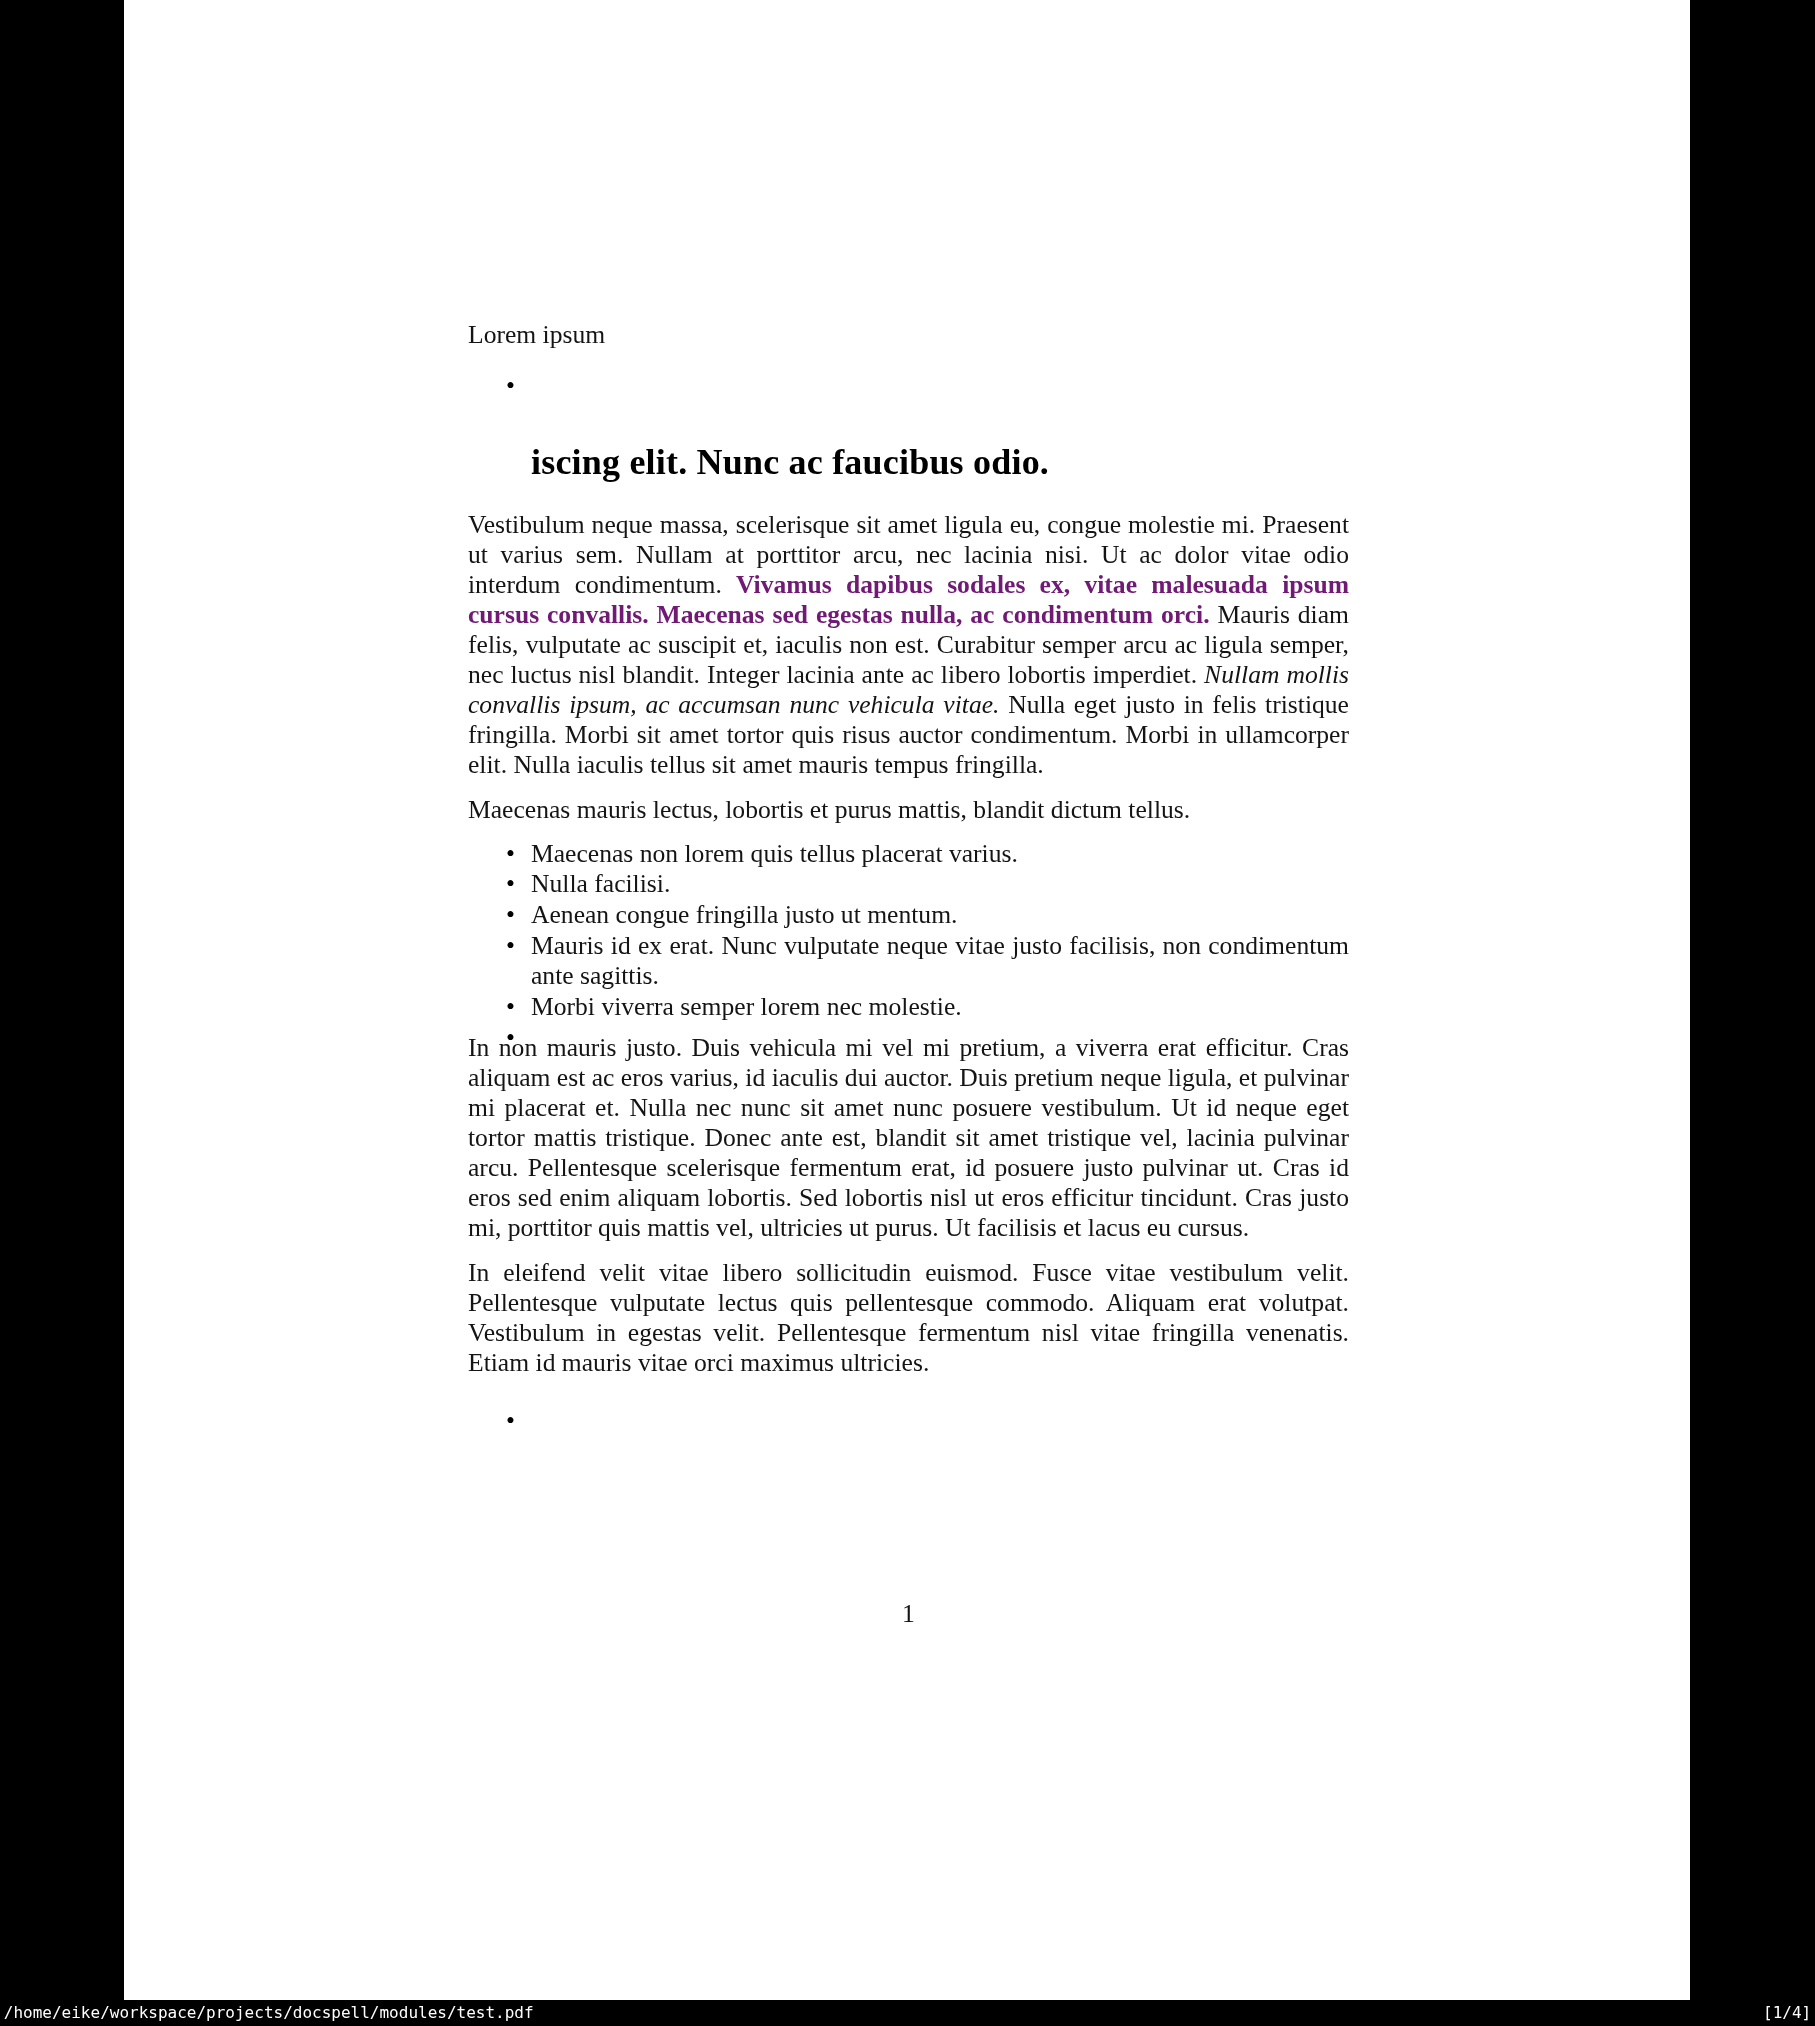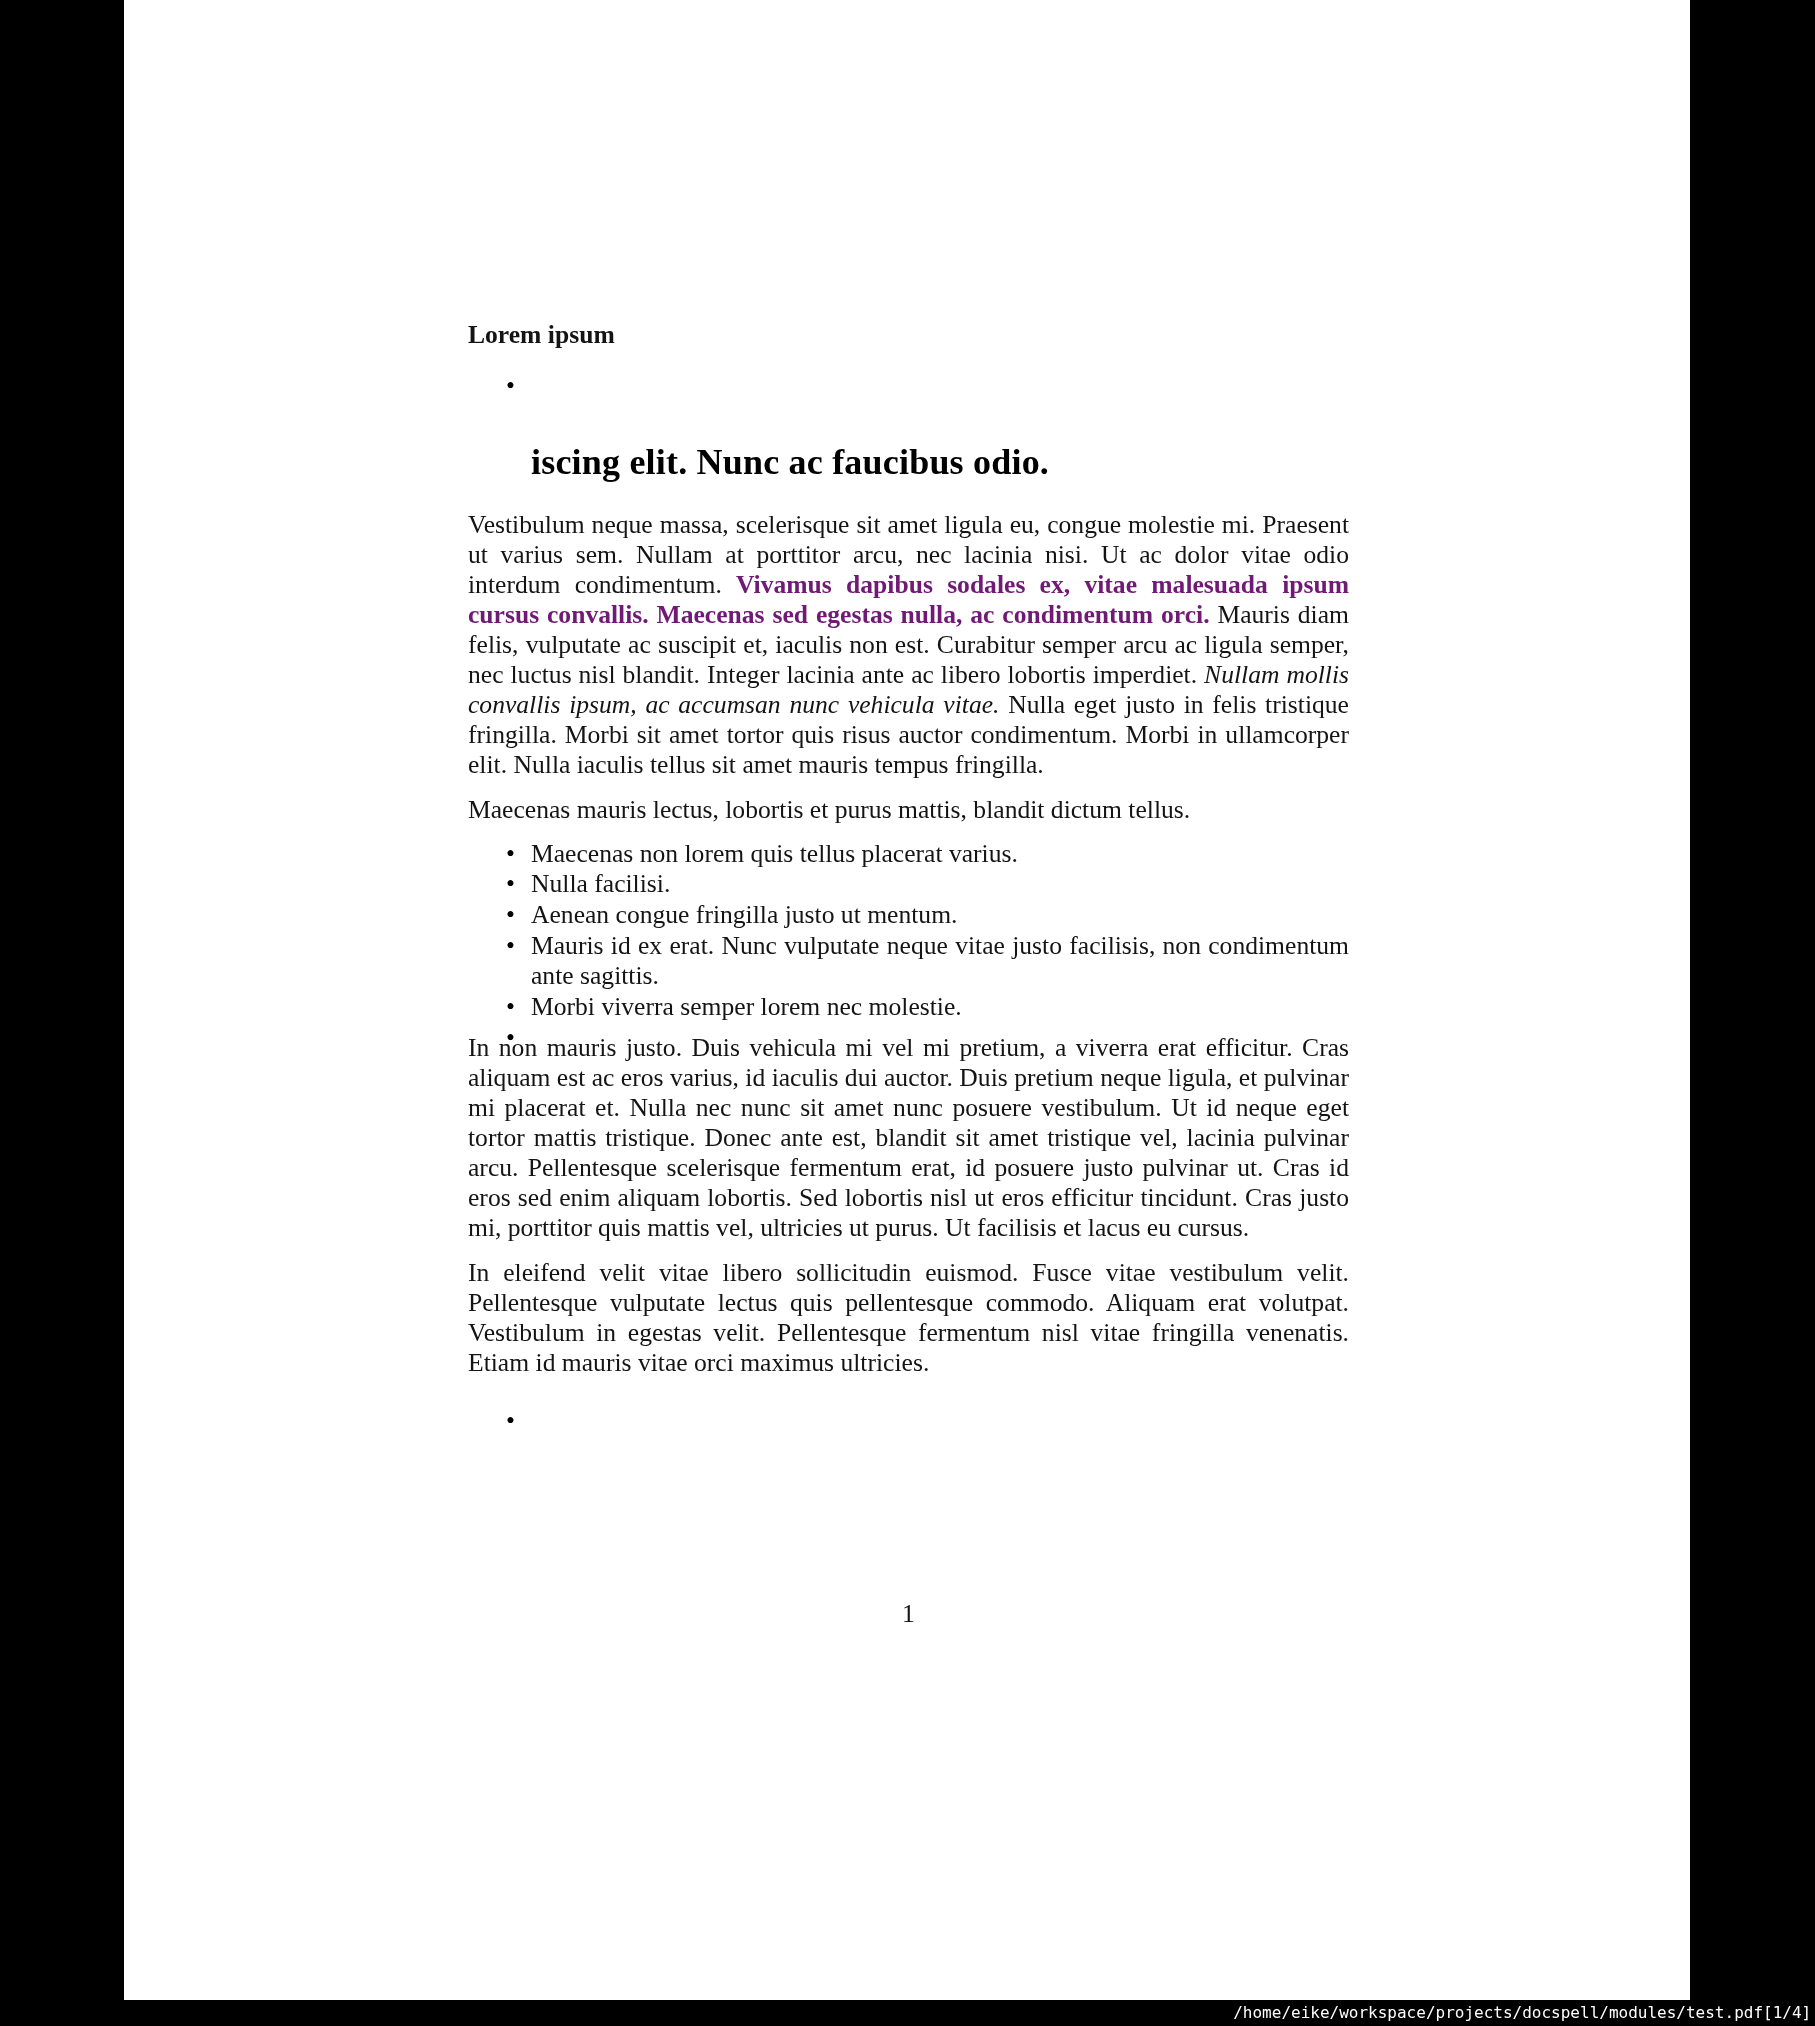--- a/index.html
+++ b/index.html
@@ -29,21 +29,20 @@
   .content-column {
     position: absolute;
     left: 344px;
     top: 0;
     width: 881px;
   }
   .opener {
     margin: 320px 0 8px 0;
     font-size: 25.6px;
     line-height: 30px;
-    font-weight: bold;
   }
   .empty-item {
     position: relative;
     height: 30px;
     margin: 21px 0 0 0;
   }
   .empty-item.second {
     margin-top: 28px;
   }
   .bullet {
@@ -103,21 +102,21 @@
     left: 0;
     bottom: 0;
     width: 1815px;
     height: 25.6px;
     background: #000000;
     color: #ffffff;
     font-family: "DejaVu Sans Mono", "Liberation Mono", monospace;
     font-size: 16px;
     line-height: 25.6px;
     display: flex;
-    justify-content: flex-end;
+    justify-content: space-between;
     box-sizing: border-box;
     padding: 0 3.8px;
     white-space: nowrap;
   }
 </style>
 </head>
 <body>
 
 <div class="viewer">
 

